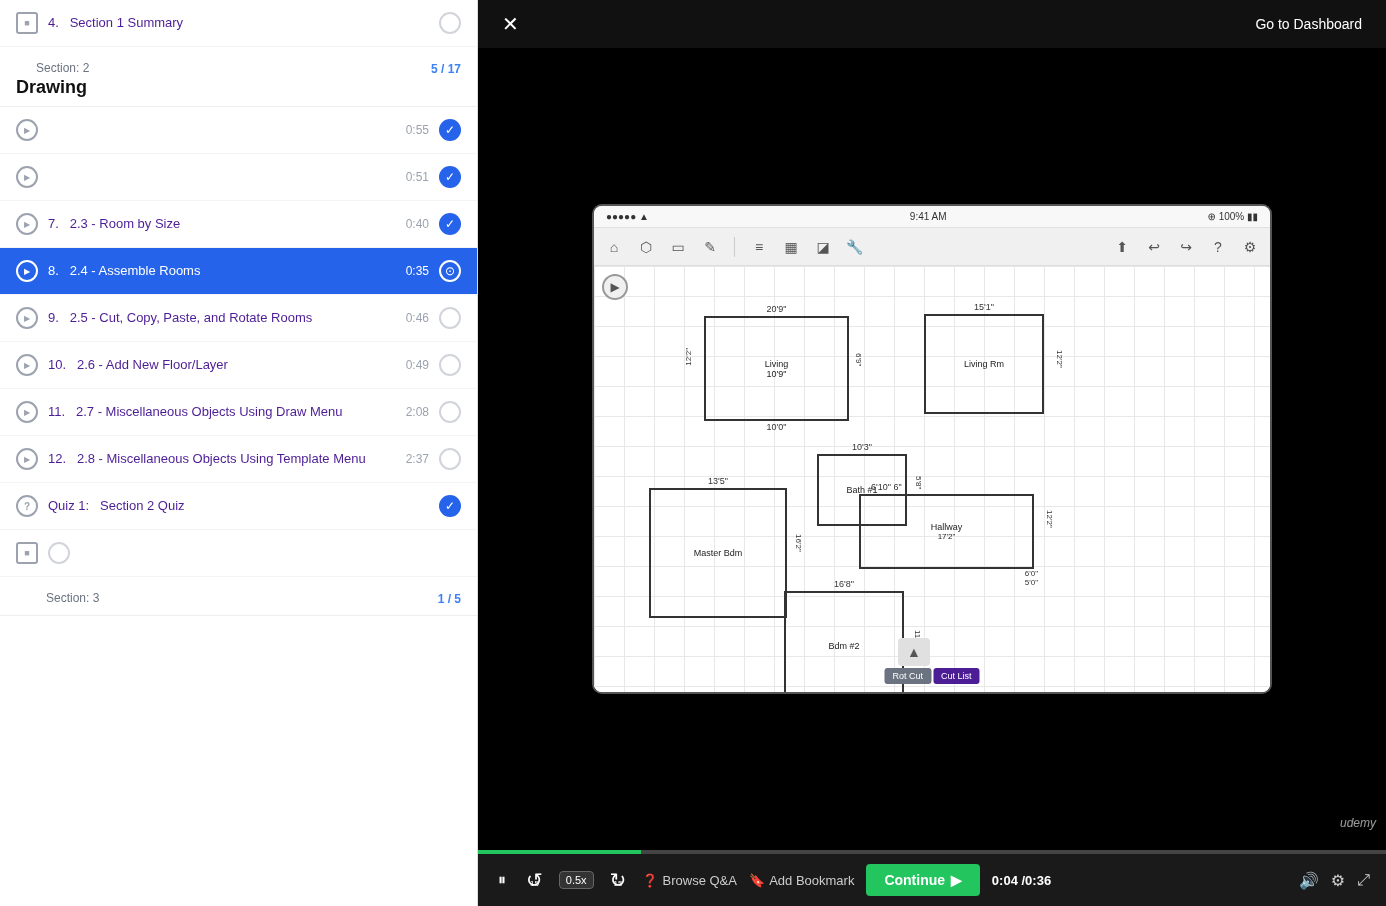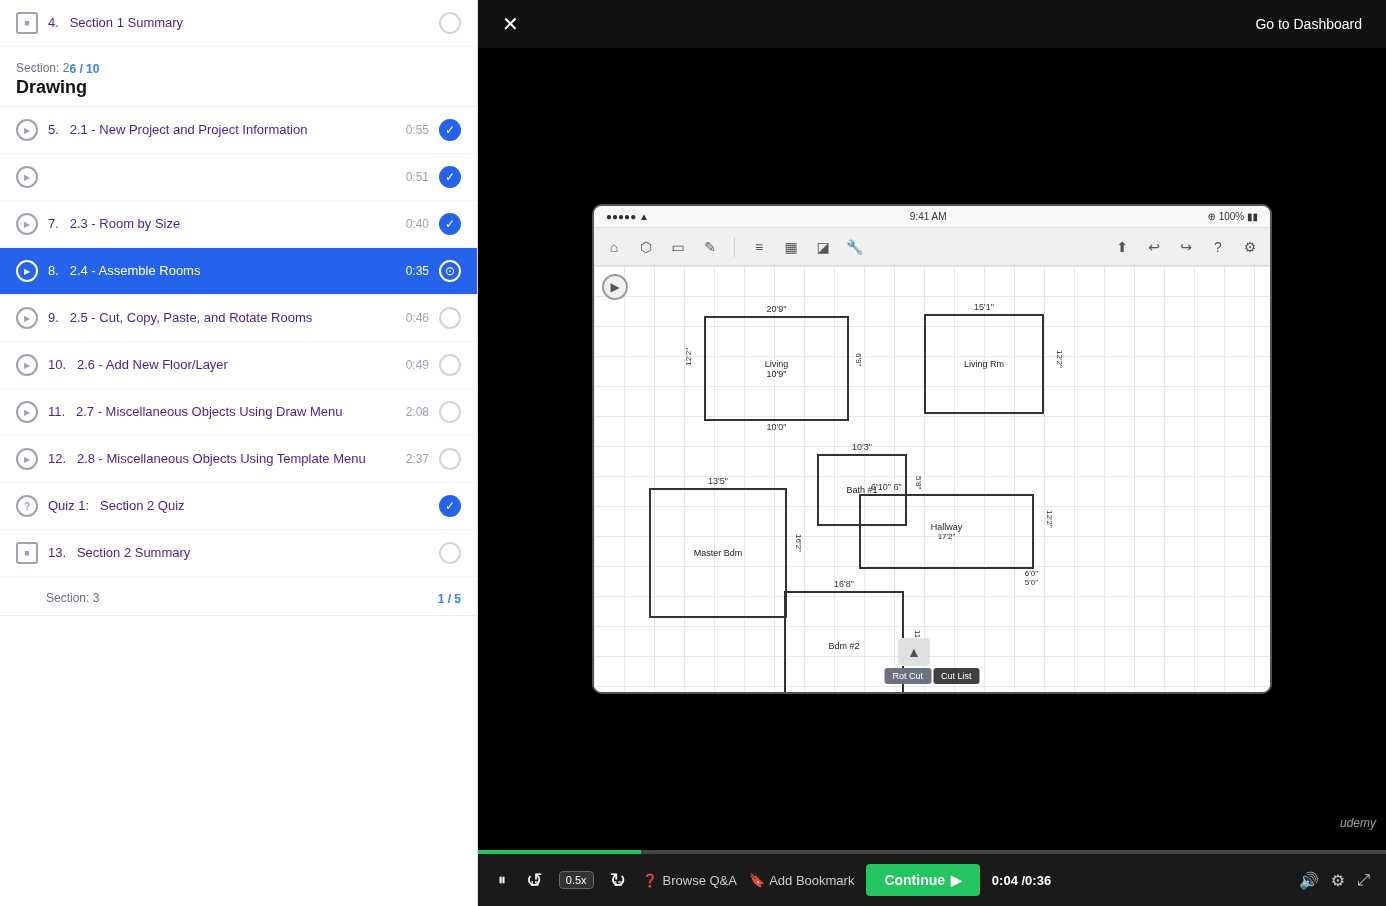--- a/index.html
+++ b/index.html
@@ -359,32 +359,29 @@
 
     <div class="lesson-item">
       <div class="doc-btn">■</div>
       <div class="lesson-info">
         <div class="lesson-title">4. &nbsp; Section 1 Summary</div>
       </div>
       <div class="circle-empty"></div>
     </div>
 
     <div class="section-header">
-      <div style="display:flex;justify-content:flex-start;align-items:center;">
+      <div style="display:flex;justify-content:space-between;align-items:center;margin-left:20px;">
         <span class="section-label">Section: 2</span>
-        <span class="section-progress">6 / 10</span>
+        <span class="section-progress">5 / 17</span>
       </div>
       <div class="section-title">Drawing</div>
     </div>
 
     <div class="lesson-item">
       <div class="play-btn">▶</div>
-      <div class="lesson-info">
-        <div class="lesson-title">5. &nbsp; 2.1 - New Project and Project Information</div>
-      </div>
       <span class="lesson-duration">0:55</span>
       <div class="check-icon">✓</div>
     </div>
 
     <div class="lesson-item">
       <div class="play-btn">▶</div>
       <span class="lesson-duration">0:51</span>
       <div class="check-icon">✓</div>
     </div>
 
@@ -445,23 +442,20 @@
     <div class="lesson-item">
       <div class="quiz-btn">?</div>
       <div class="lesson-info">
         <div class="lesson-title">Quiz 1: &nbsp; Section 2 Quiz</div>
       </div>
       <div class="check-icon">✓</div>
     </div>
 
     <div class="lesson-item">
       <div class="doc-btn">■</div>
-      <div class="lesson-info">
-        <div class="lesson-title">13. &nbsp; Section 2 Summary</div>
-      </div>
       <div class="circle-empty"></div>
     </div>
 
     <div class="section-header">
       <div style="display:flex;justify-content:space-between;align-items:center;margin-left:30px;">
         <span class="section-label">Section: 3</span>
         <span class="section-progress">1 / 5</span>
       </div>
     </div>
 
@@ -543,21 +537,21 @@
         </div>
 
         <div class="room" style="top:325px;left:190px;width:120px;height:110px;">
           <div style="position:absolute;top:-14px;left:50%;transform:translateX(-50%);font-size:9px;color:#333;">16'8"</div>
           <div style="position:absolute;right:-20px;top:35%;font-size:8px;color:#333;writing-mode:vertical-rl;">11'6"</div>
           <span>Bdm #2</span>
         </div>
 
         <div style="position:absolute;bottom:8px;left:50%;transform:translateX(-50%);display:flex;gap:2px;">
           <div style="background:#6b7280;color:#fff;font-size:9px;padding:3px 8px;border-radius:3px;">Rot Cut</div>
-          <div style="background:#404040;color:#fff;font-size:9px;padding:3px 8px;border-radius:3px;">Cut List</div>
+          <div style="background:#4c1d95;color:#fff;font-size:9px;padding:3px 8px;border-radius:3px;">Cut List</div>
         </div>
 
         <div style="position:absolute;bottom:26px;left:calc(50% - 18px);transform:translateX(-50%);width:32px;height:28px;background:#e0e0e0;border-radius:4px;display:flex;align-items:center;justify-content:center;font-size:14px;color:#555;">▲</div>
 
       </div>
     </div>
 
     <div class="udemy-watermark">udemy</div>
   </div>
 

